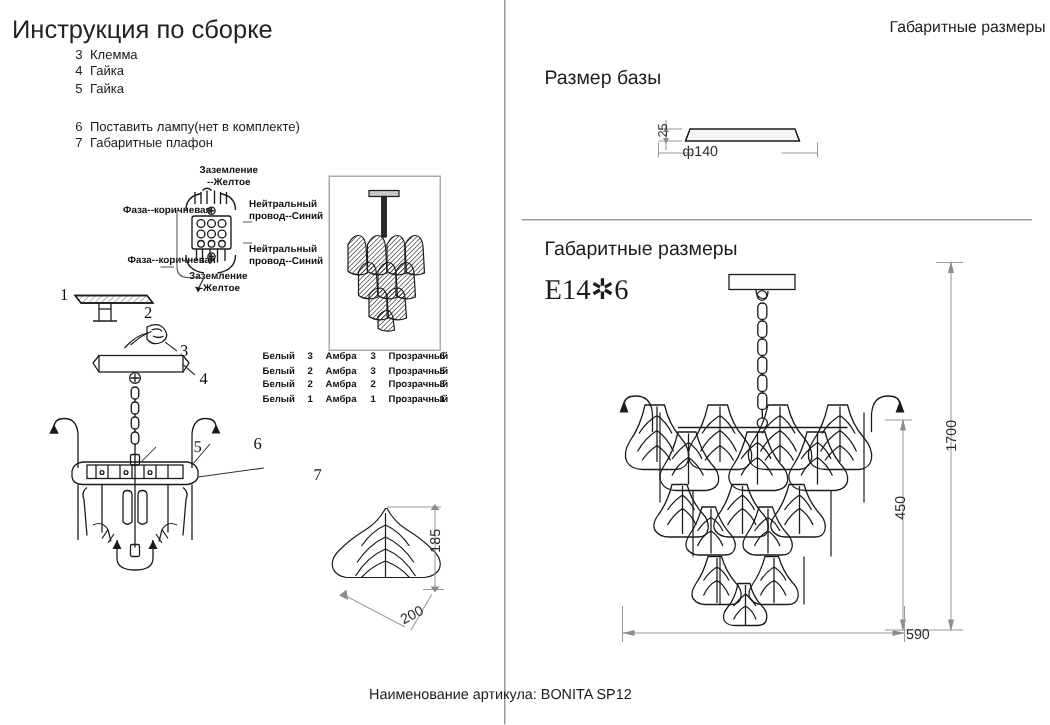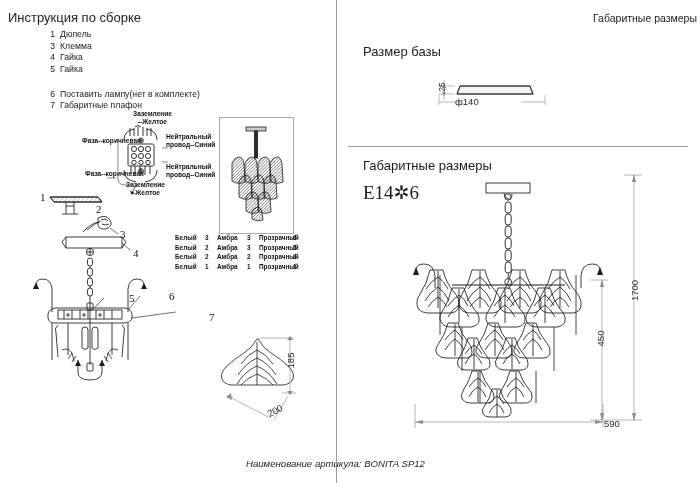--- a/index.html
+++ b/index.html
@@ -1,19 +1,19 @@
 <!DOCTYPE html>
 <html><head>
 <meta charset="utf-8">
 <style>
   html,body{margin:0;padding:0;background:#ffffff;}
   body{width:700px;height:483px;position:relative;overflow:hidden;
        font-family:"Liberation Sans",sans-serif;color:#1a1a1a;}
   .abs{position:absolute;}
-  .ttl{font-size:13px;color:#222;}
+  .ttl{font-size:17px;color:#222;}
   .hdr-right{font-size:10.5px;color:#222;}
   .listrow{font-size:8.7px;color:#1b1b1b;white-space:nowrap;}
   .listnum{display:inline-block;width:11px;text-align:right;margin-right:5px;}
   .sec-ttl{font-size:13px;color:#1b1b1b;}
   .e14{font-family:"Liberation Serif",serif;font-size:19px;color:#1b1b1b;}
   .wire{font-size:6.6px;font-weight:bold;color:#111;white-space:nowrap;line-height:1.15;}
   .legend{font-size:6.4px;font-weight:bold;color:#111;white-space:nowrap;}
   .legend span{display:inline-block;}
   .lg-name{width:30px;}
   .lg-num{width:12px;}
@@ -25,21 +25,20 @@
   .divider{background:#9a9a9a;}
   svg{display:block;overflow:visible;}
 </style>
 </head>
 <body>
 
 <div class="abs ttl" style="left:8px;top:10px;">Инструкция по сборке</div>
 <div class="abs hdr-right" style="left:593px;top:12px;">Габаритные размеры</div>
 
 <div class="abs" style="left:44px;top:29px;">
-  <div class="listrow"><span class="listnum">1</span><span>Дюпель</span></div>
   <div class="listrow" style="margin-top:1.6px;"><span class="listnum">3</span><span>Клемма</span></div>
   <div class="listrow" style="margin-top:1.6px;"><span class="listnum">4</span><span>Гайка</span></div>
   <div class="listrow" style="margin-top:1.6px;"><span class="listnum">5</span><span>Гайка</span></div>
   <div class="listrow" style="margin-top:15px;"><span class="listnum">6</span><span>Поставить лампу(нет в комплекте)</span></div>
   <div class="listrow" style="margin-top:1.6px;"><span class="listnum">7</span><span>Габаритные плафон</span></div>
 </div>
 
 <div class="abs wire" style="left:133px;top:110px;text-align:center;">
   <div>Заземление</div>
   <div>--Желтое</div>
@@ -355,13 +354,13 @@
 <svg class="abs" style="left:415px;top:400px;" width="220" height="35" viewBox="0 0 220 35">
   <g stroke="#9a9a9a" stroke-width="0.7" fill="none">
     <path d="M0,4 L0,28 M188,4 L188,28"></path>
     <path d="M0,22 L188,22"></path>
     <path d="M8,20 L0,22 L8,24" fill="#8d8d8d" stroke="none"></path>
     <path d="M180,20 L188,22 L180,24" fill="#8d8d8d" stroke="none"></path>
   </g>
 </svg>
 <div class="abs dim" style="left:604px;top:418px;">590</div>
 
-<div class="abs footer" style="left:246px;top:458px;font-style:italic;">Наименование артикула: BONITA SP12</div>
+<div class="abs footer" style="left:246px;top:458px;">Наименование артикула: BONITA SP12</div>
 
 </body></html>

